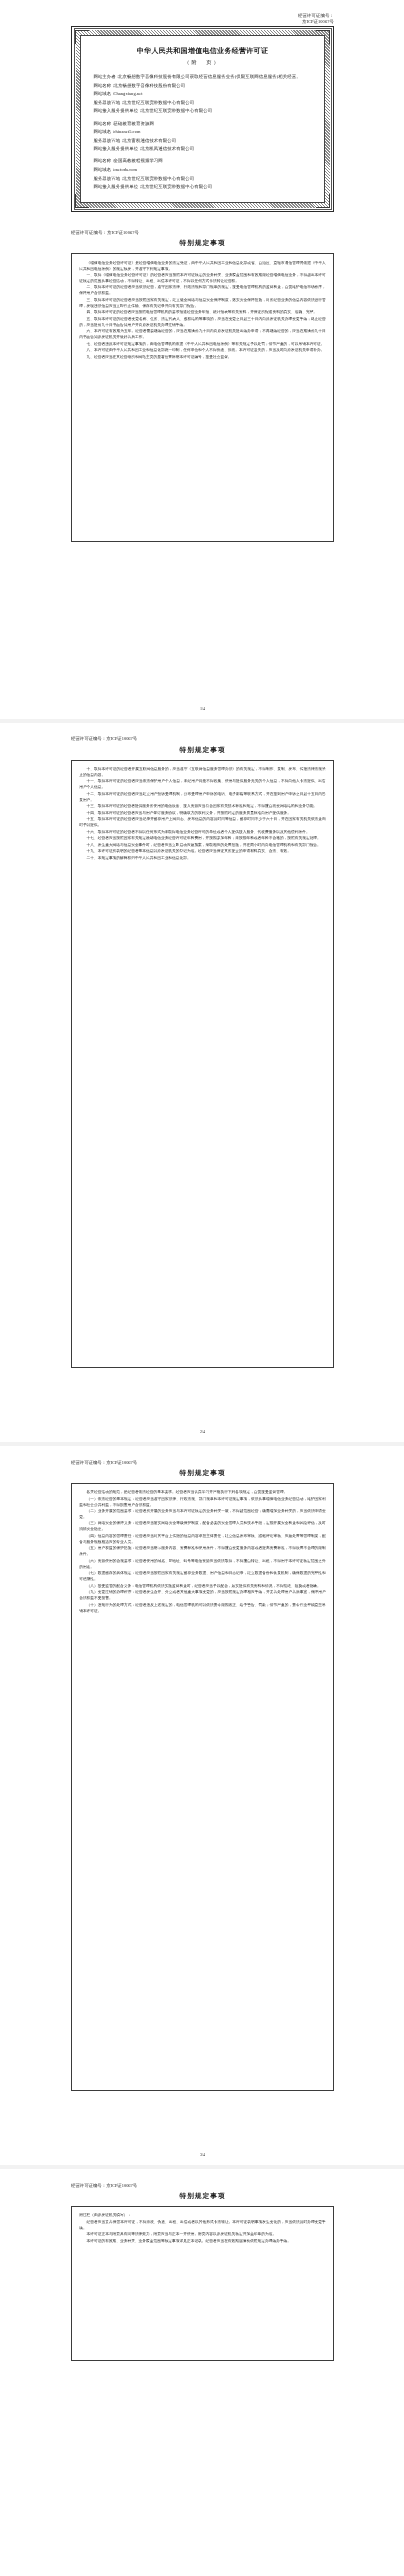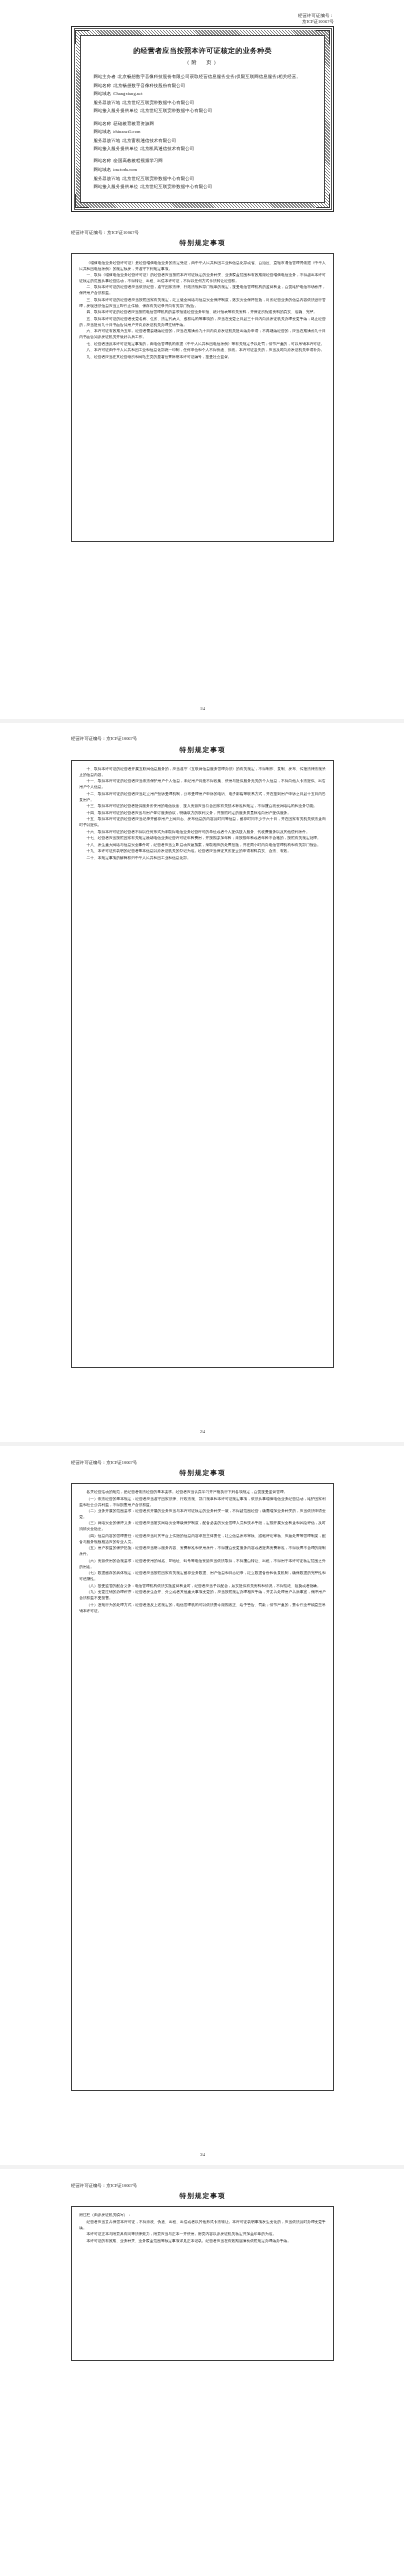--- a/index.html
+++ b/index.html
@@ -147,21 +147,21 @@
 
   <div class="ornate-outer">
     <div class="corner tl"></div>
     <div class="corner tr"></div>
     <div class="corner bl"></div>
     <div class="corner br"></div>
     <div class="ornate-mid">
       <div class="ornate-band">
         <div class="ornate-inner">
 
-          <div class="doc-title">的经营者应当按照本许可证核定的业务种类</div>
+          <div class="doc-title">中华人民共和国增值电信业务经营许可证</div>
           <div class="doc-subtitle">（附　页）</div>
 
           <div class="field-list">
 
             <div class="field-row">
               <span class="k">网站主办者</span><span class="sep">：</span><span class="v">北京畅想数字音像科技股份有限公司获取经营信息服务业务(仅限互联网信息服务)相关经营。</span>
             </div>
             <div class="field-row">
               <span class="k">网站名称</span><span class="sep">：</span><span class="v">北京畅想数字音像科技股份有限公司</span>
             </div>

